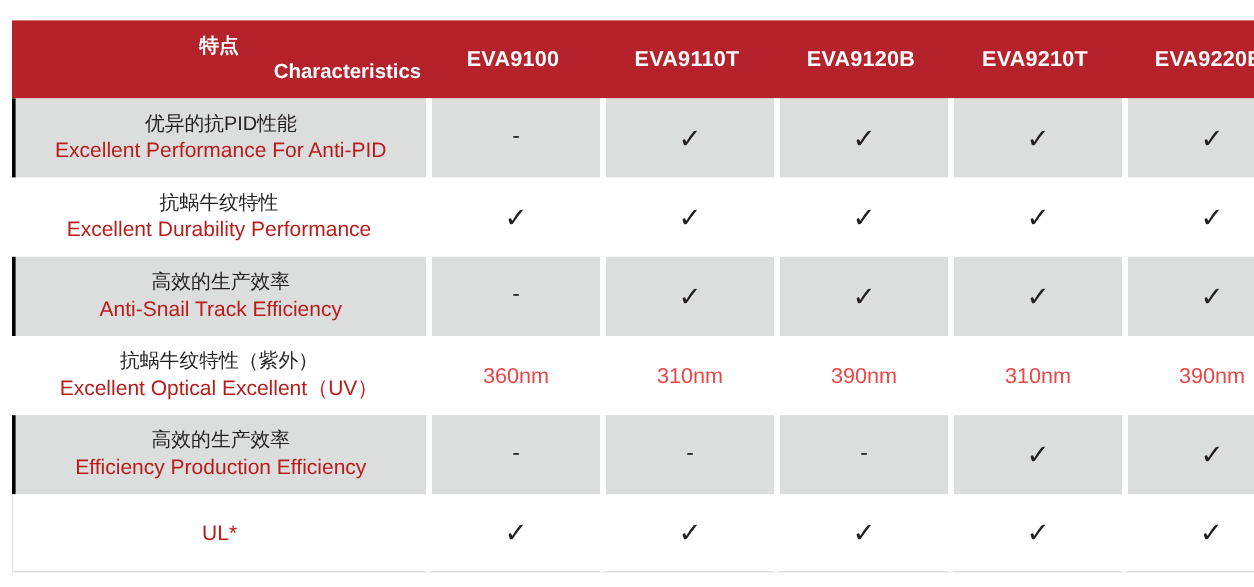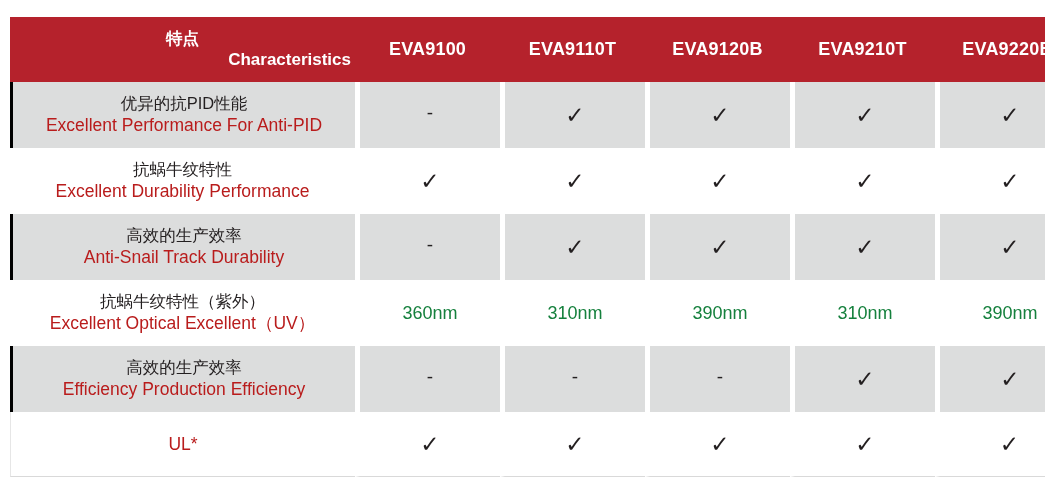--- a/index.html
+++ b/index.html
@@ -117,21 +117,21 @@
   }
   .dash {
     display: inline-block;
     font-size: 19px;
     line-height: 1;
     color: #231f20;
     transform: translateY(-2px);
   }
   .nmtext {
     font-size: 18px;
-    color: #15803d;
+    color: #ef4444;
   }
 
   
   tbody tr.last-row td {
     border-bottom: 1px solid #d9d9d9;
     height: 64px;
   }
   tbody tr.last-row td:first-child {
     border-left: 1px solid #e6e6e6;
     margin-left: 29px;
@@ -180,21 +180,21 @@
         <td class="val-cell"><span class="check">✓</span></td>
         <td class="val-cell"><span class="check">✓</span></td>
         <td class="val-cell"><span class="check">✓</span></td>
         <td class="val-cell"><span class="check">✓</span></td>
         <td class="val-cell"><span class="check">✓</span></td>
       </tr>
 
       <tr class="shaded">
         <td class="char-cell">
           <span class="zh">高效的生产效率</span>
-          <span class="en">Anti-Snail Track Durability</span>
+          <span class="en">Anti-Snail Track Efficiency</span>
         </td>
         <td class="val-cell"><span class="dash">-</span></td>
         <td class="val-cell"><span class="check">✓</span></td>
         <td class="val-cell"><span class="check">✓</span></td>
         <td class="val-cell"><span class="check">✓</span></td>
         <td class="val-cell"><span class="check">✓</span></td>
       </tr>
 
       <tr class="plain">
         <td class="char-cell">

